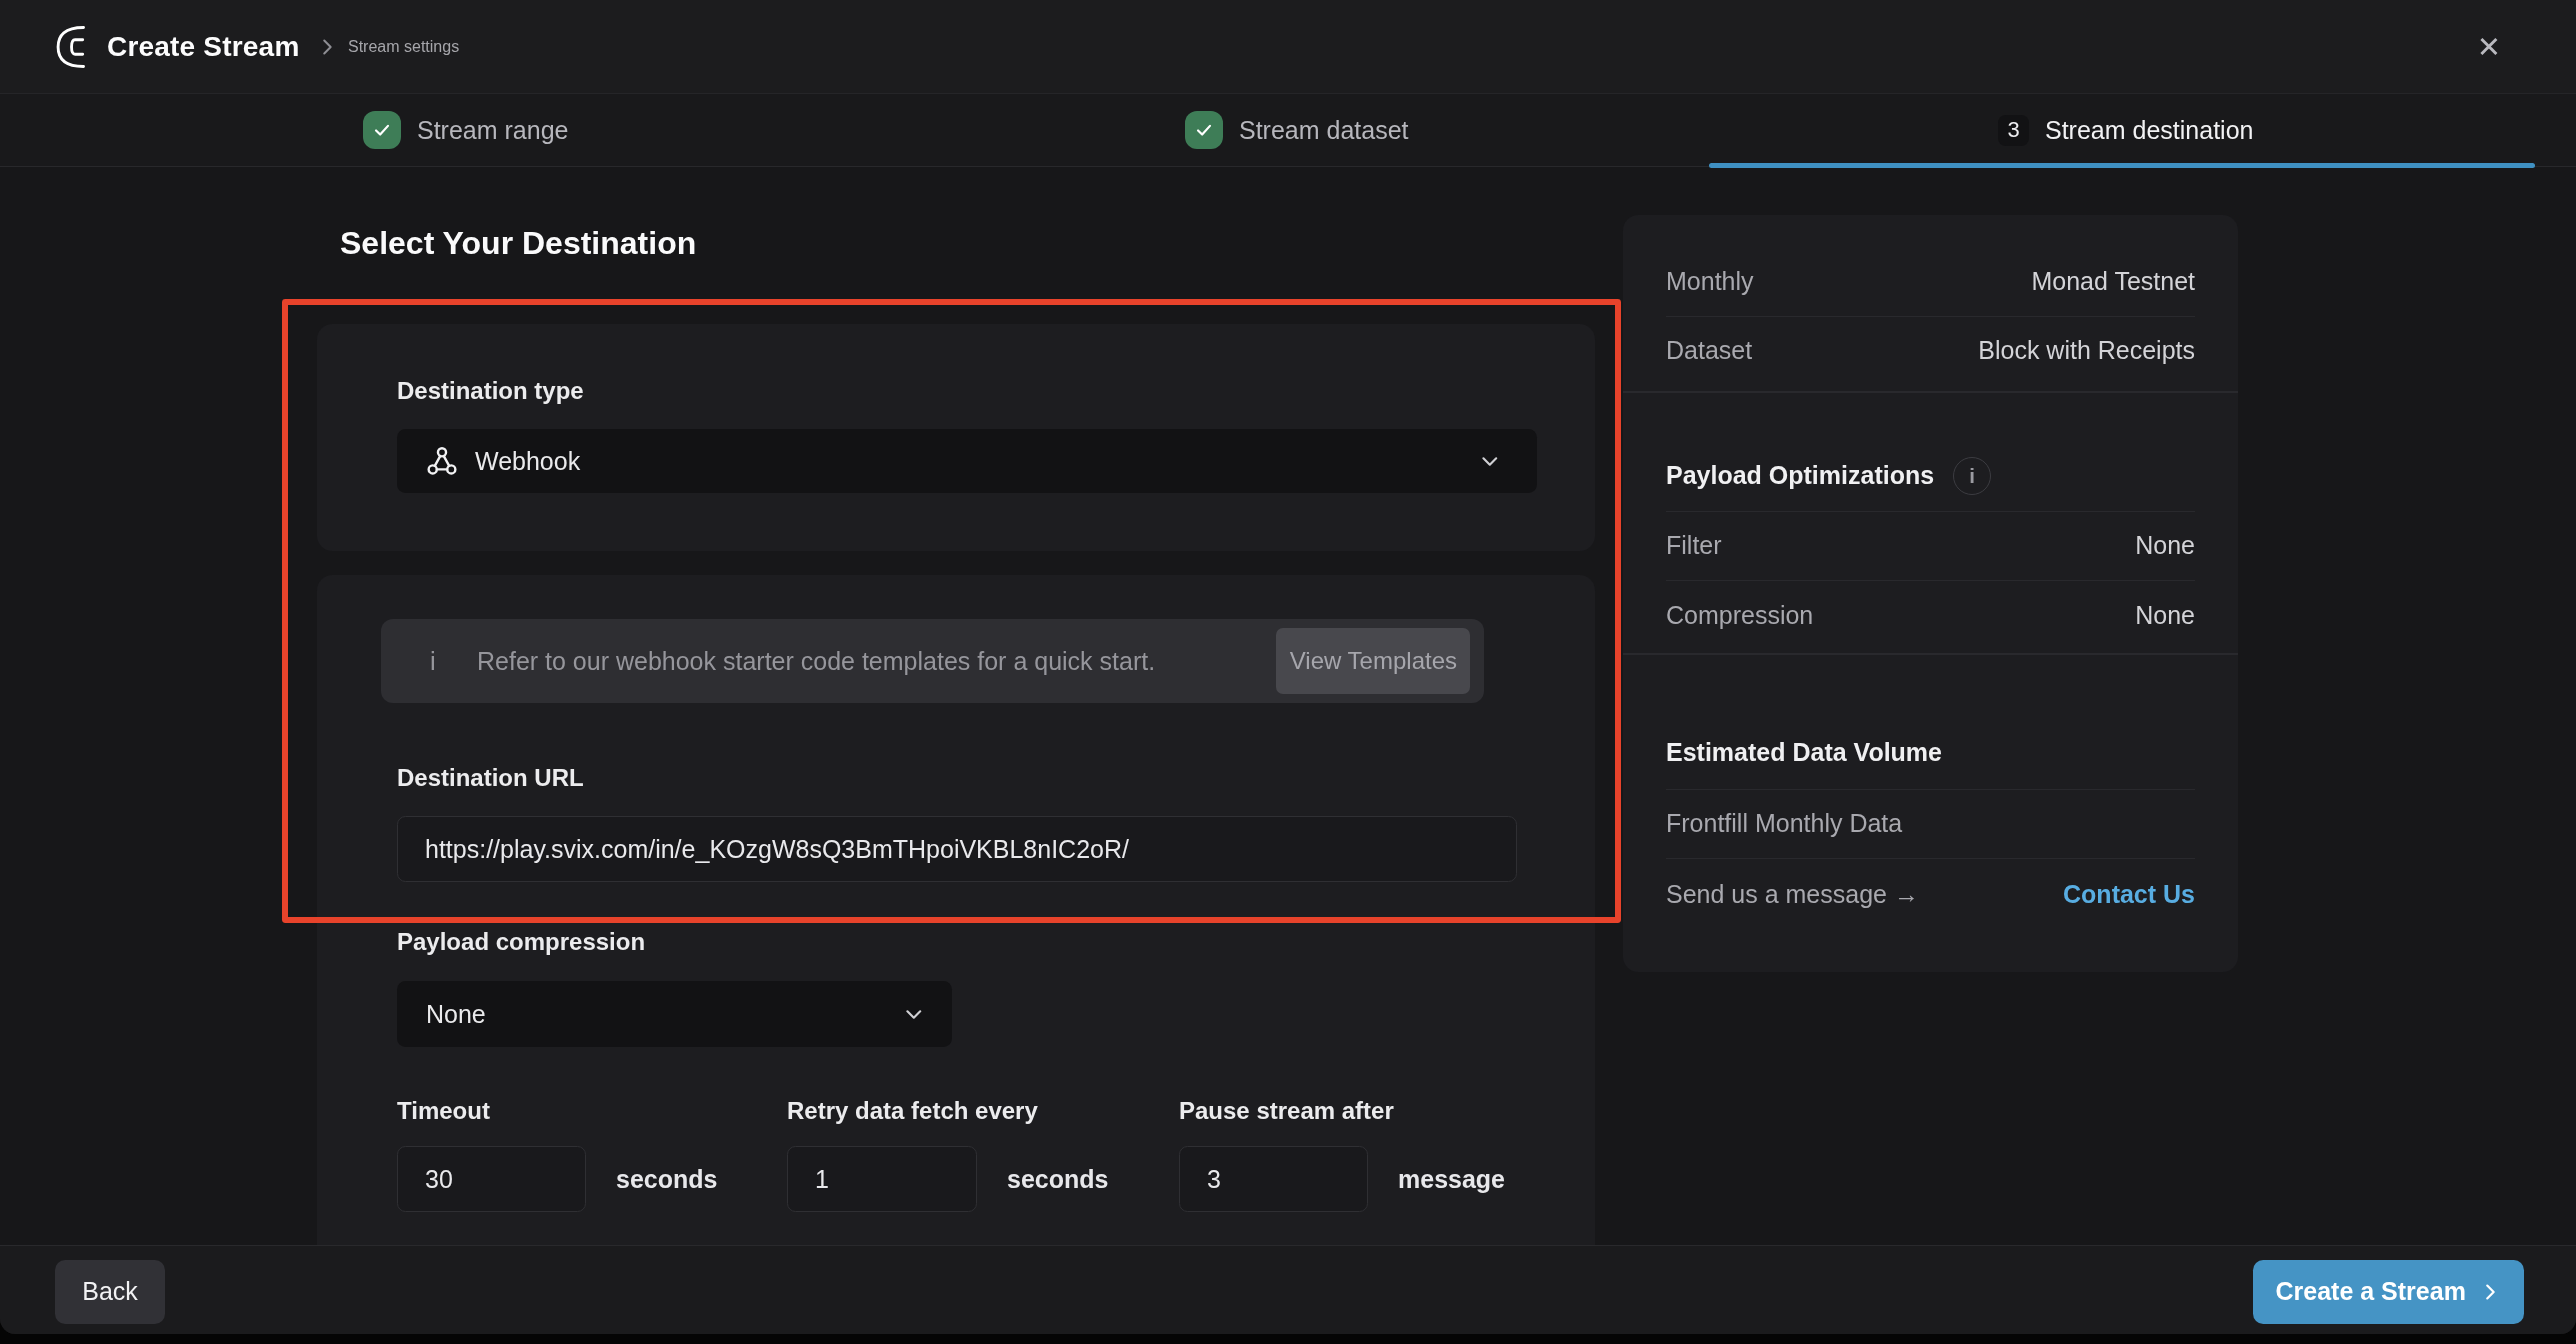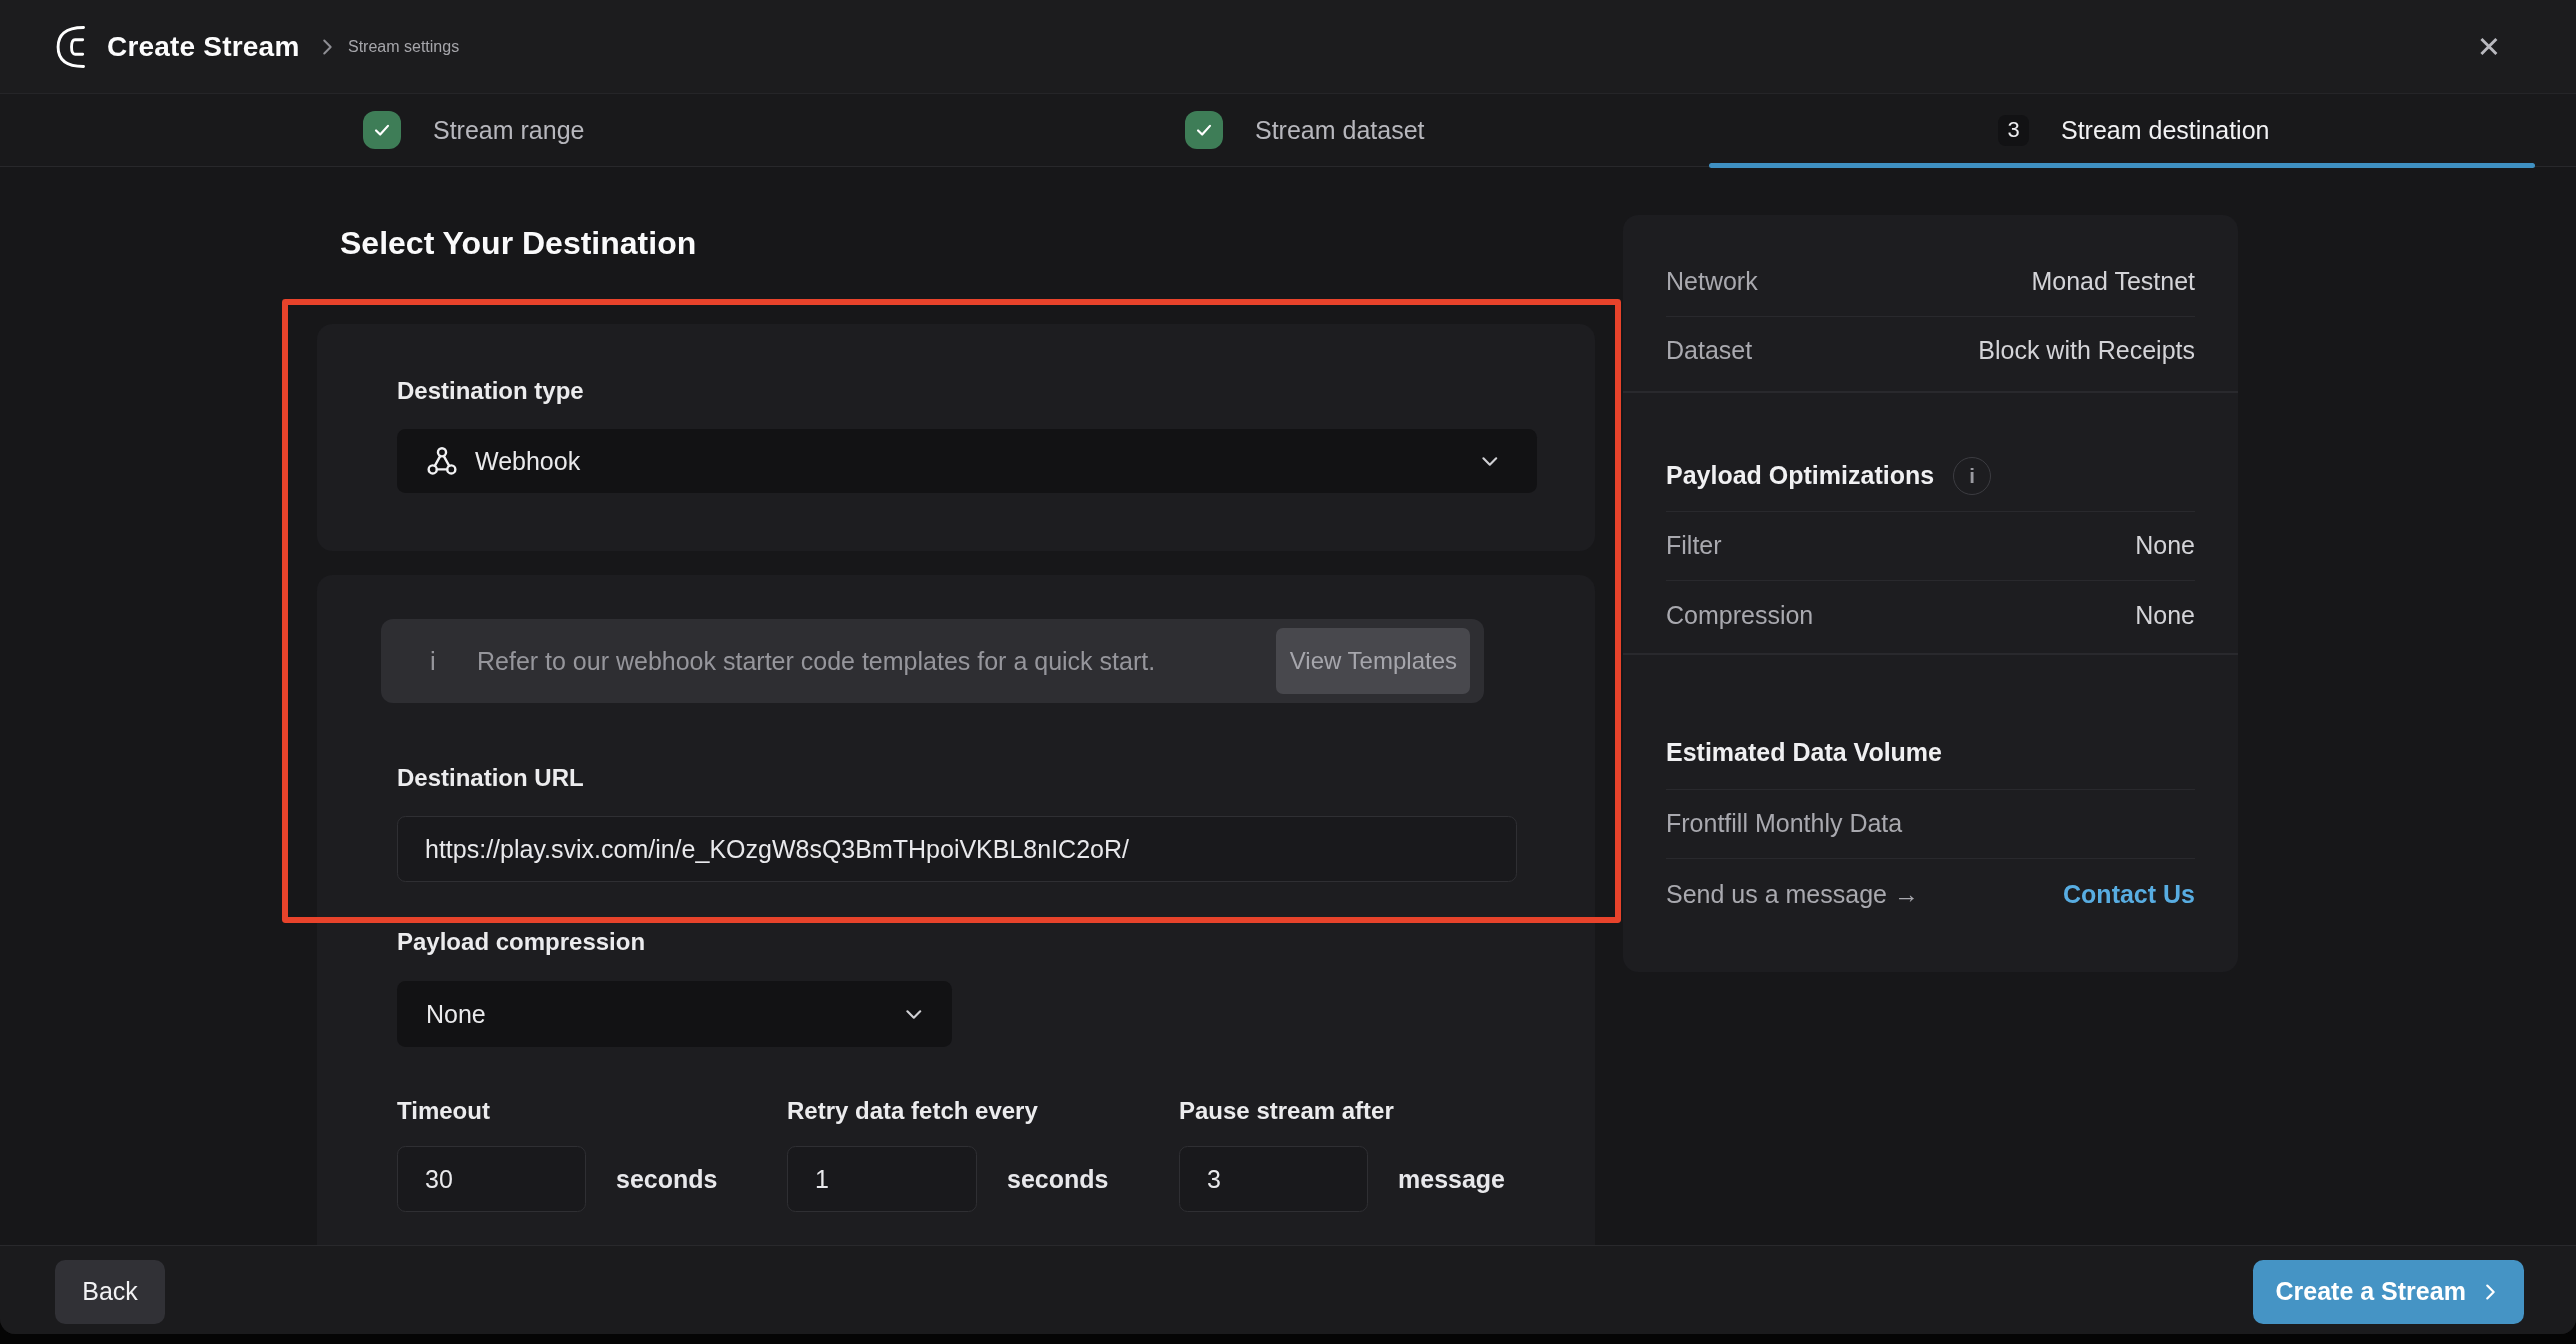--- a/index.html
+++ b/index.html
@@ -16,21 +16,21 @@
   .bc-chevron { position:absolute; left:316px; top:36px; width:22px; height:22px; }
   .bc-label { position:absolute; left:348px; top:0; height:94px; display:flex; align-items:center;
               font-size:16px; color:#a6a6ab; }
   .close-btn { position:absolute; left:2465px; top:23px; width:48px; height:48px; display:flex;
                align-items:center; justify-content:center; font-size:29px; color:#b9b9bf;
                cursor:pointer; font-weight:400; }
 
   
   .tabbar { position:absolute; left:0; top:94px; width:100%; height:73px; background:#19191b;
             border-bottom:1.7px solid #28282b; }
-  .tab { position:absolute; top:0; height:72px; display:flex; align-items:center; gap:32px; }
+  .tab { position:absolute; top:0; height:72px; display:flex; align-items:center; gap:16px; }
   .tab-1 { left:363px; } .tab-2 { left:1185px; } .tab-3 { left:1998px; }
   .check-badge { width:38px; height:38px; border-radius:12px; background:#3e7d57; display:flex;
                  align-items:center; justify-content:center; }
   .step-badge { width:31px; height:31px; border-radius:7.7px; background:#121214; display:flex;
                 align-items:center; justify-content:center; font-size:22px; color:#ededf0; }
   .tab-label { font-size:25px; color:#b7b7bd; }
   .tab-label.active { color:#f2f2f4; }
   .tab-underline { position:absolute; left:1709px; bottom:-1.7px; width:826px; height:4.3px;
                    background:#3f90c2; border-radius:2.6px; }
 
@@ -195,21 +195,21 @@
       <input class="text-input num-2" type="text" value="1" style="">
       <span class="unit unit-2">seconds</span>
       <input class="text-input num-3" type="text" value="3" style="">
       <span class="unit unit-3">message</span>
     </div>
 
     <div class="red-annotation"></div>
 
     <div class="sidebar">
       <div class="srow" style="top:49px;">
-        <span class="lbl">Network</span>
+        <span class="lbl">Monthly</span>
         <span class="val">Monad Testnet</span>
       </div>
       <div class="sdiv inset" style="top:101px;"></div>
       <div class="srow" style="top:118px;">
         <span class="lbl">Dataset</span>
         <span class="val">Block with Receipts</span>
       </div>
       <div class="sdiv full" style="top:176px;"></div>
       <div class="srow" style="top:241px; height:39px;">
         <span class="hdr">

